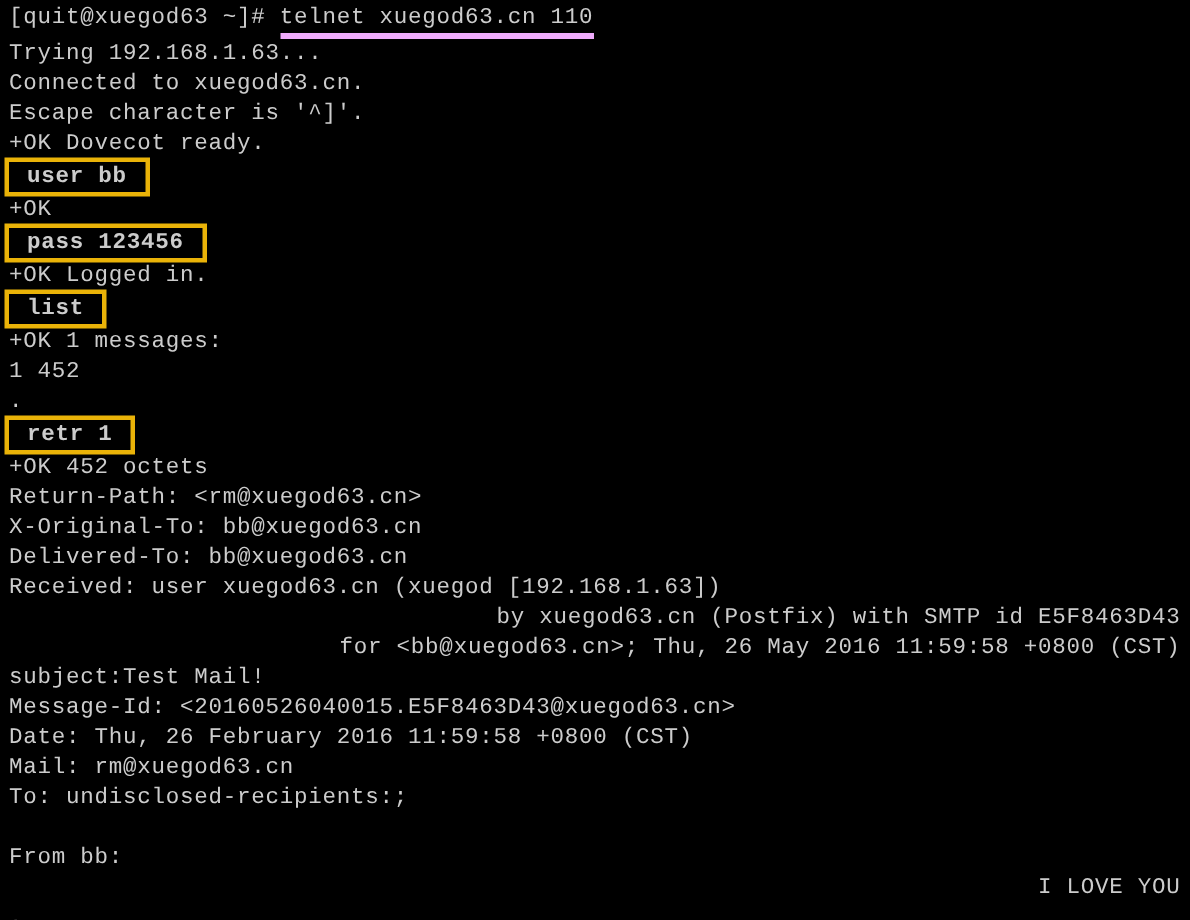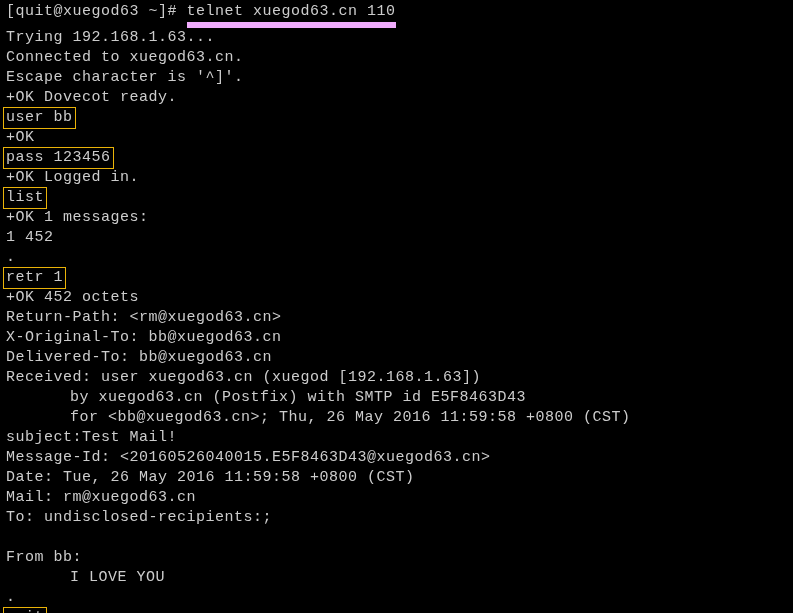--- a/index.html
+++ b/index.html
@@ -16,31 +16,33 @@
       padding: 2px 6px;
       width: 793px;
       height: 613px;
       overflow: hidden;
       letter-spacing: 0.5px;
     }
     .line {
       white-space: pre;
     }
     .underline-red {
-      border-bottom: 6px solid #f0abfc;
+      border-bottom: 4px solid #f0abfc;
       display: inline-block;
     }
     .box-red {
-      border: 1px solid #eab308;
+      border: 3px solid #eab308;
       display: inline-block;
-      padding: 0 2px;
+      padding: 0 12px;
       margin: -1px -3px;
+      font-weight: bold;
     }
     .indent {
       padding-left: 64px;
+      text-align: right;
     }
   </style>
 </head>
 <body>
 
 <div class="line"><span>[quit@xuegod63 ~]# </span><span class="underline-red">telnet xuegod63.cn 110</span></div>
 <div class="line">Trying 192.168.1.63...</div>
 <div class="line">Connected to xuegod63.cn.</div>
 <div class="line">Escape character is '^]'.</div>
 <div class="line">+OK Dovecot ready.</div>
@@ -55,20 +57,20 @@
 <div class="line"><span class="box-red">retr 1</span></div>
 <div class="line">+OK 452 octets</div>
 <div class="line">Return-Path: &lt;rm@xuegod63.cn&gt;</div>
 <div class="line">X-Original-To: bb@xuegod63.cn</div>
 <div class="line">Delivered-To: bb@xuegod63.cn</div>
 <div class="line">Received: user xuegod63.cn (xuegod [192.168.1.63])</div>
 <div class="line indent">by xuegod63.cn (Postfix) with SMTP id E5F8463D43</div>
 <div class="line indent">for &lt;bb@xuegod63.cn&gt;; Thu, 26 May 2016 11:59:58 +0800 (CST)</div>
 <div class="line">subject:Test Mail!</div>
 <div class="line">Message-Id: &lt;20160526040015.E5F8463D43@xuegod63.cn&gt;</div>
-<div class="line">Date: Tue, 26 May 2016 11:59:58 +0800 (CST)</div>
+<div class="line">Date: Thu, 26 February 2016 11:59:58 +0800 (CST)</div>
 <div class="line">Mail: rm@xuegod63.cn</div>
 <div class="line">To: undisclosed-recipients:;</div>
 <div class="line"> </div>
 <div class="line">From bb:</div>
 <div class="line indent">I LOVE YOU</div>
 <div class="line">.</div>
 <div class="line"><span class="box-red">quit</span></div>
 
 </body></html>

